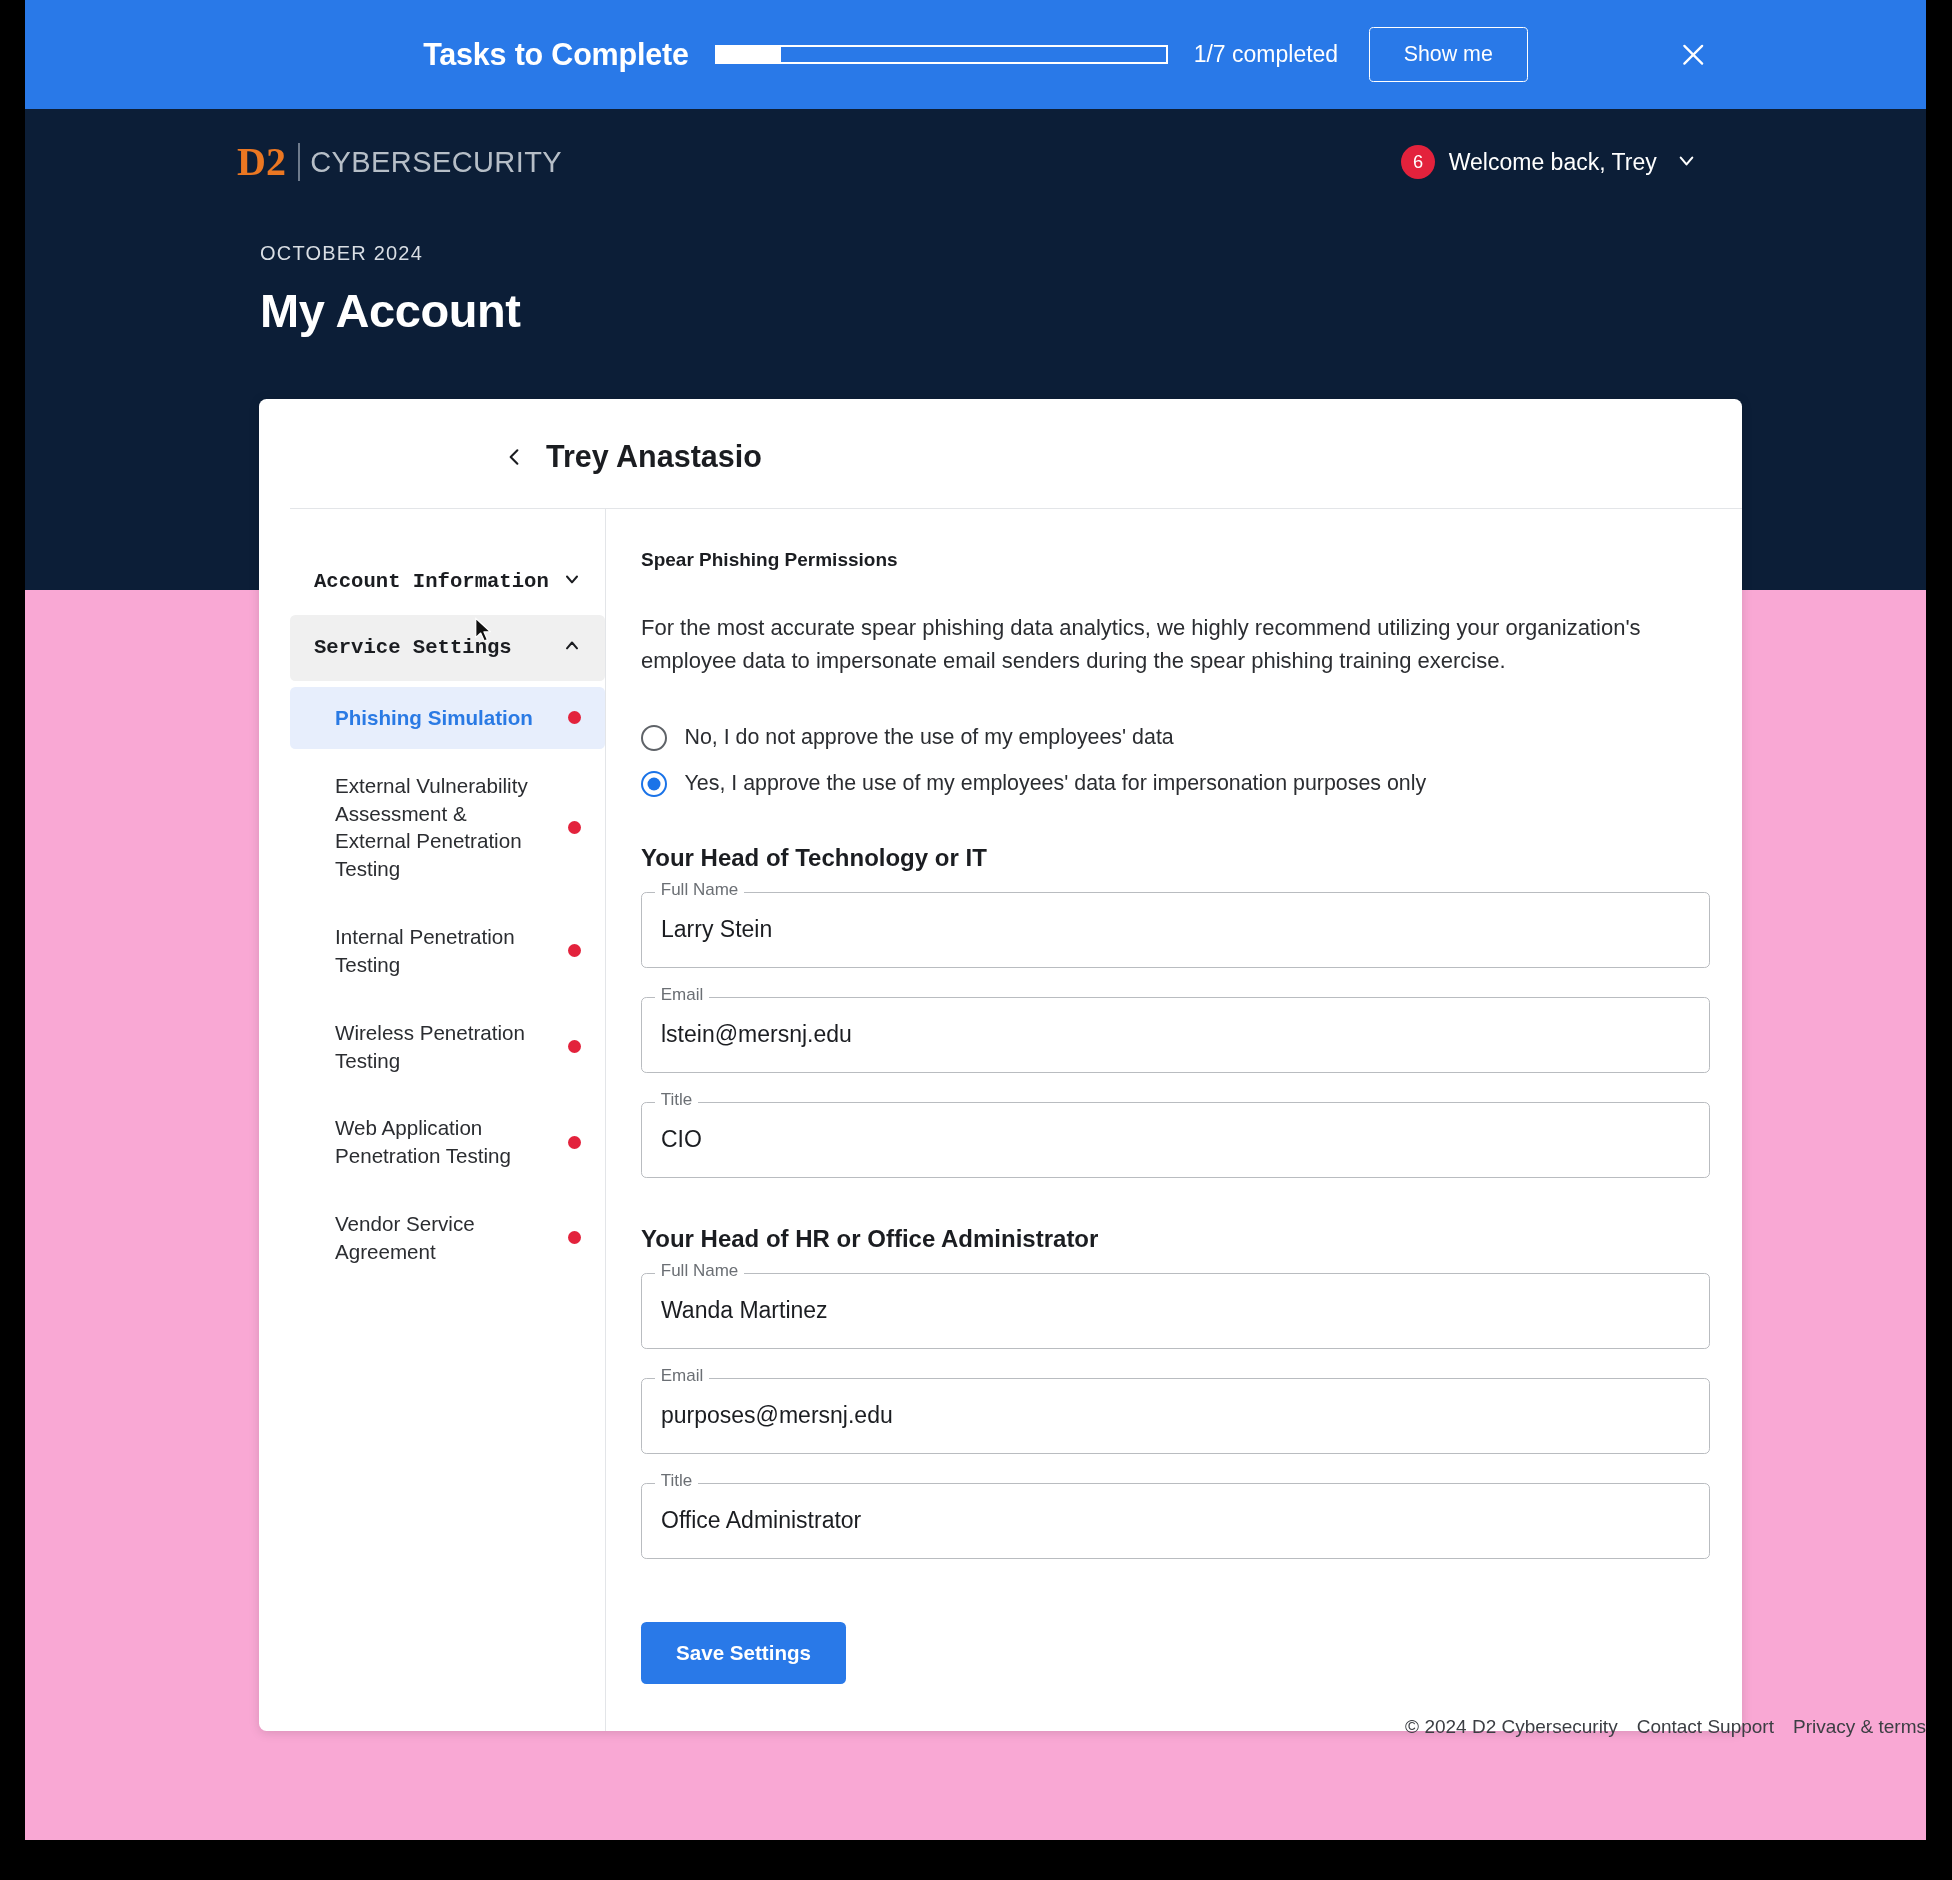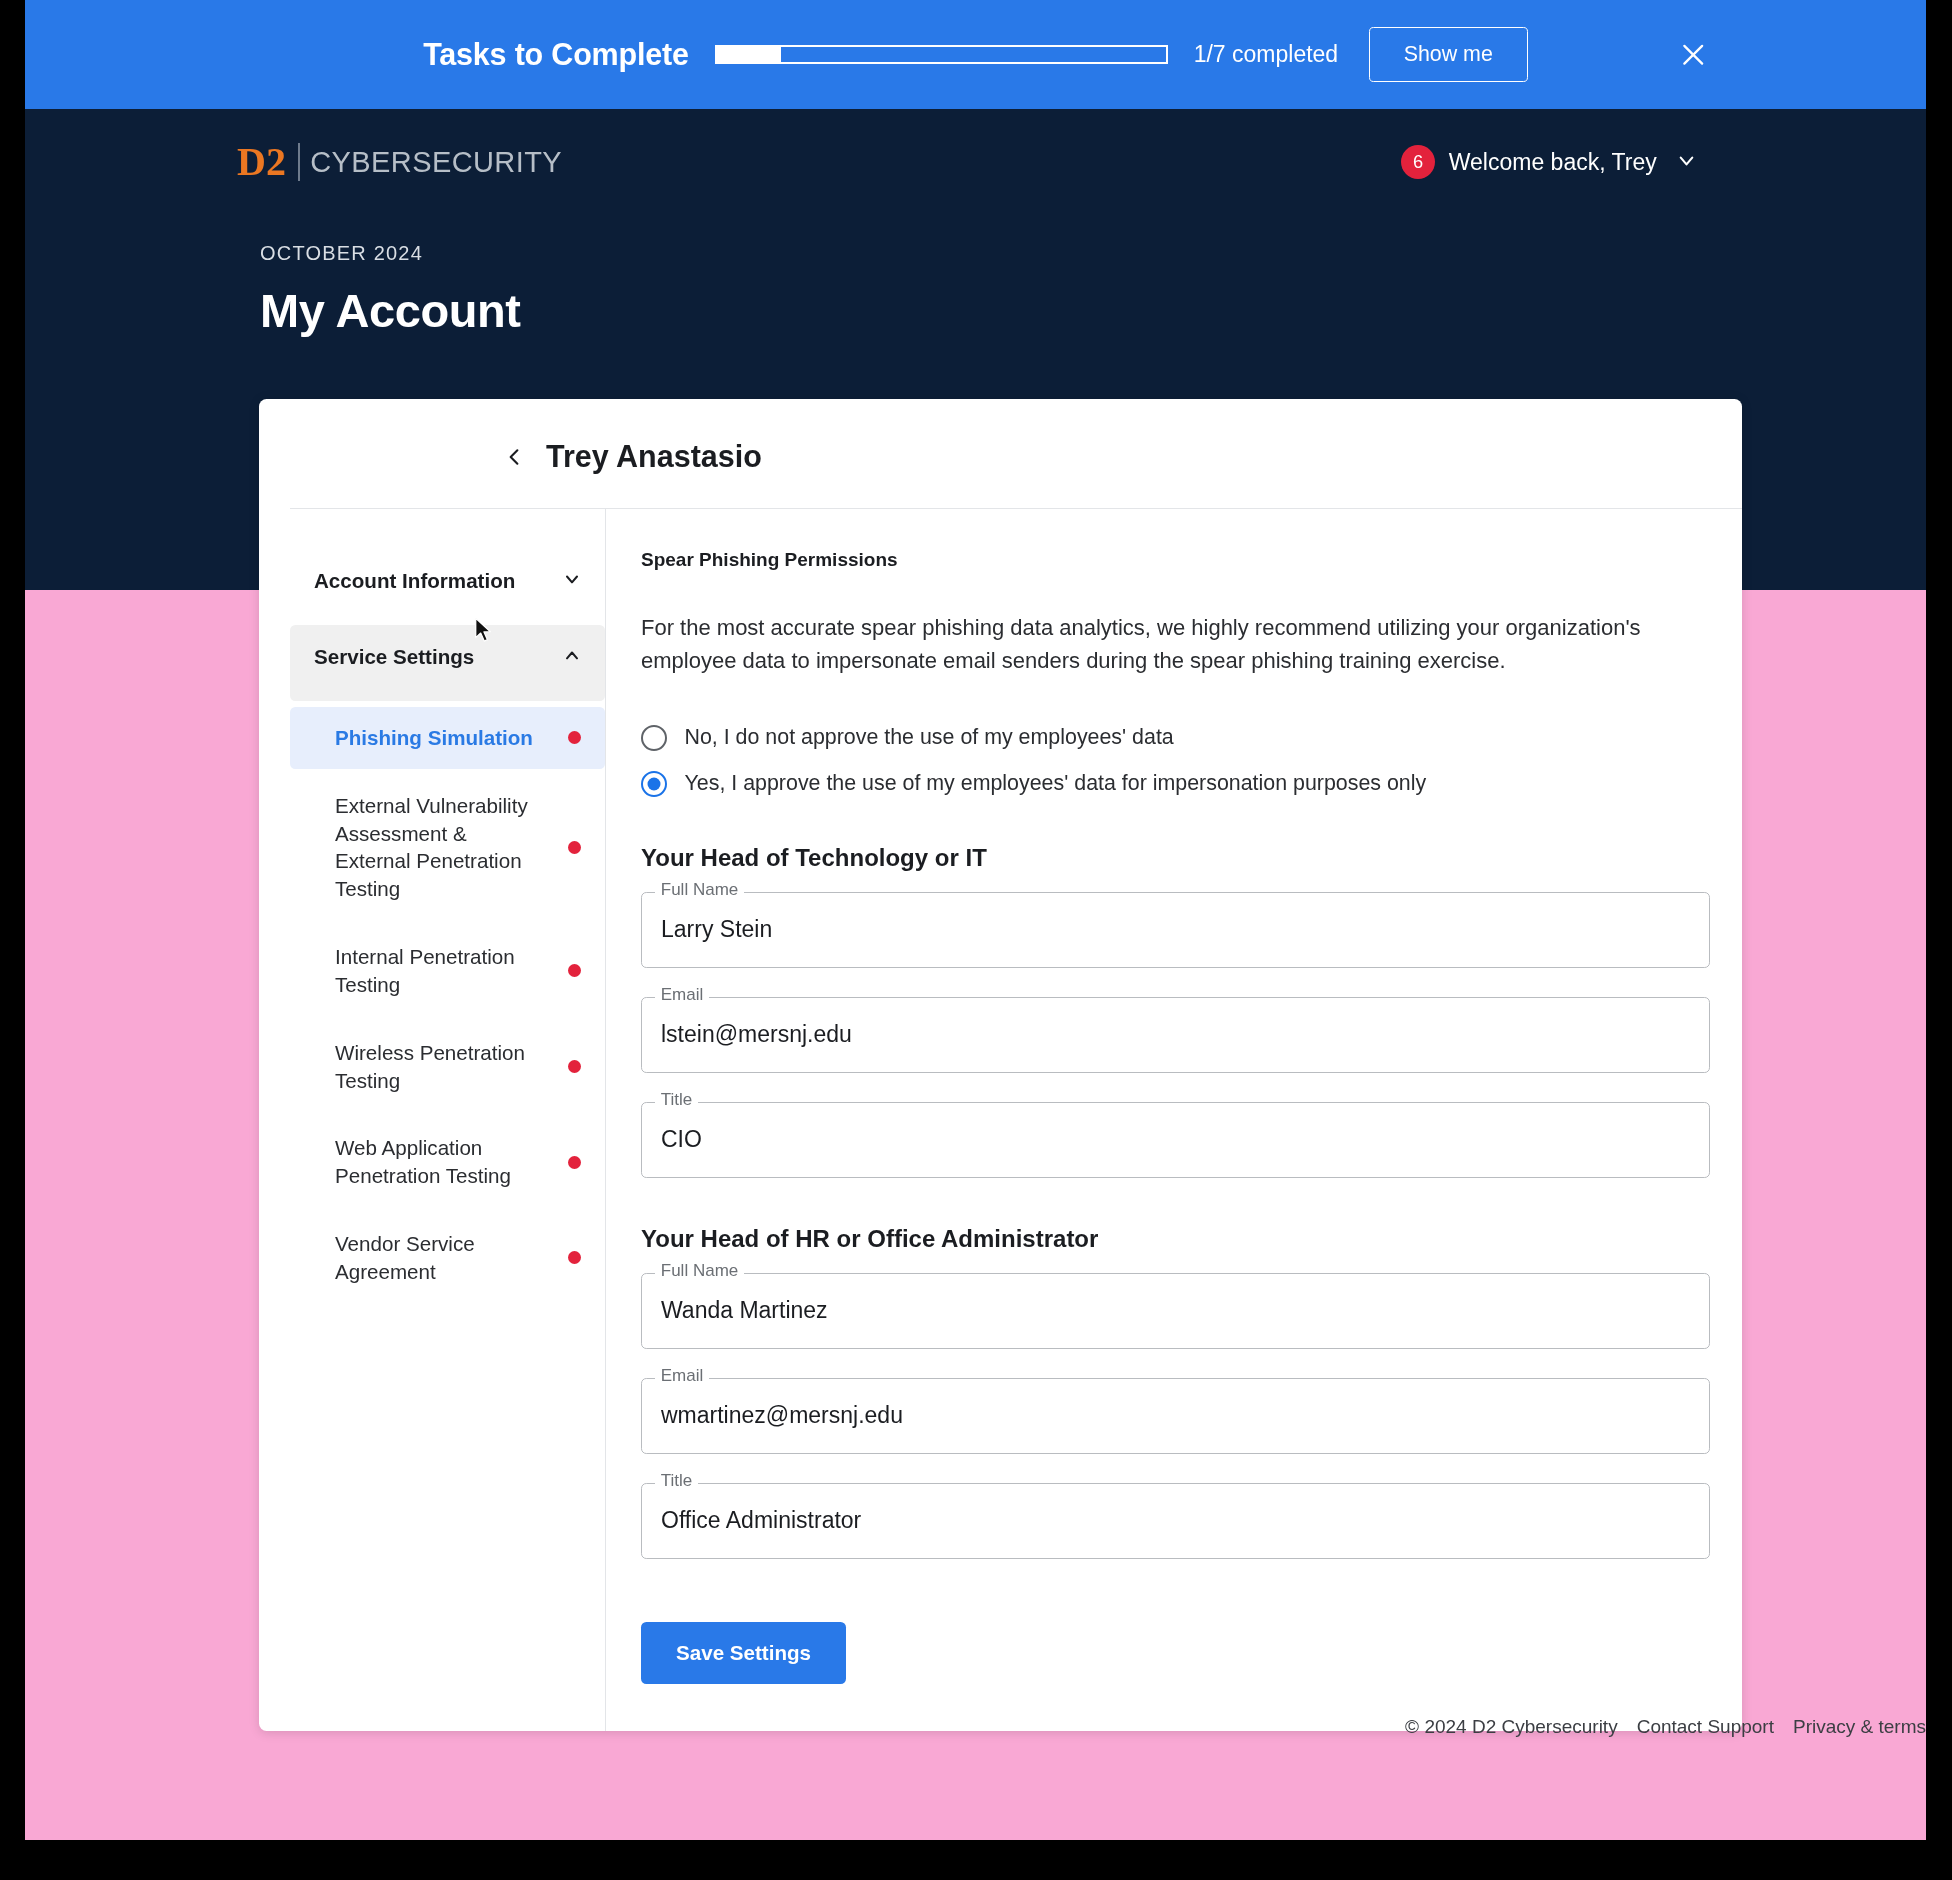--- a/index.html
+++ b/index.html
@@ -199,26 +199,27 @@
     width: 316px;
     flex: 0 0 316px;
     border-right: 0.8px solid #e3e5e8;
     padding: 40px 0 0 0;
     margin-left: 31px;
   }
   .nav-section {
     display: flex;
     align-items: center;
     justify-content: space-between;
-    padding: 20px 23px 31px 24px;
+    padding: 20px 23px 20px 24px;
     border-radius: 5.3px;
     cursor: pointer;
     font-size: 20.6px;
     font-weight: 700;
     color: #1b1d21;
+    font-family: Liberation Mono, monospace;
   }
   .nav-section.active-sec {
     background: #f0f0f0;
   }
   .sub-item {
     display: flex;
     align-items: center;
     justify-content: space-between;
     padding: 17px 24.4px 17px 45px;
     border-radius: 5.3px;
@@ -497,21 +498,21 @@
         </div>
 
         <h3 class="section-heading">Your Head of HR or Office Administrator</h3>
 
         <div class="field">
           <span class="field-legend">Full Name</span>
           <div class="field-box" placeholder="Full Name">Wanda Martinez</div>
         </div>
         <div class="field">
           <span class="field-legend">Email</span>
-          <div class="field-box" placeholder="Email">wmartinez@mersnj.edu</div>
+          <div class="field-box" placeholder="Email">purposes@mersnj.edu</div>
         </div>
         <div class="field">
           <span class="field-legend">Title</span>
           <div class="field-box" placeholder="Title">Office Administrator</div>
         </div>
 
         <div class="save-row">
           <button class="save-btn">Save Settings</button>
         </div>
       </div>

